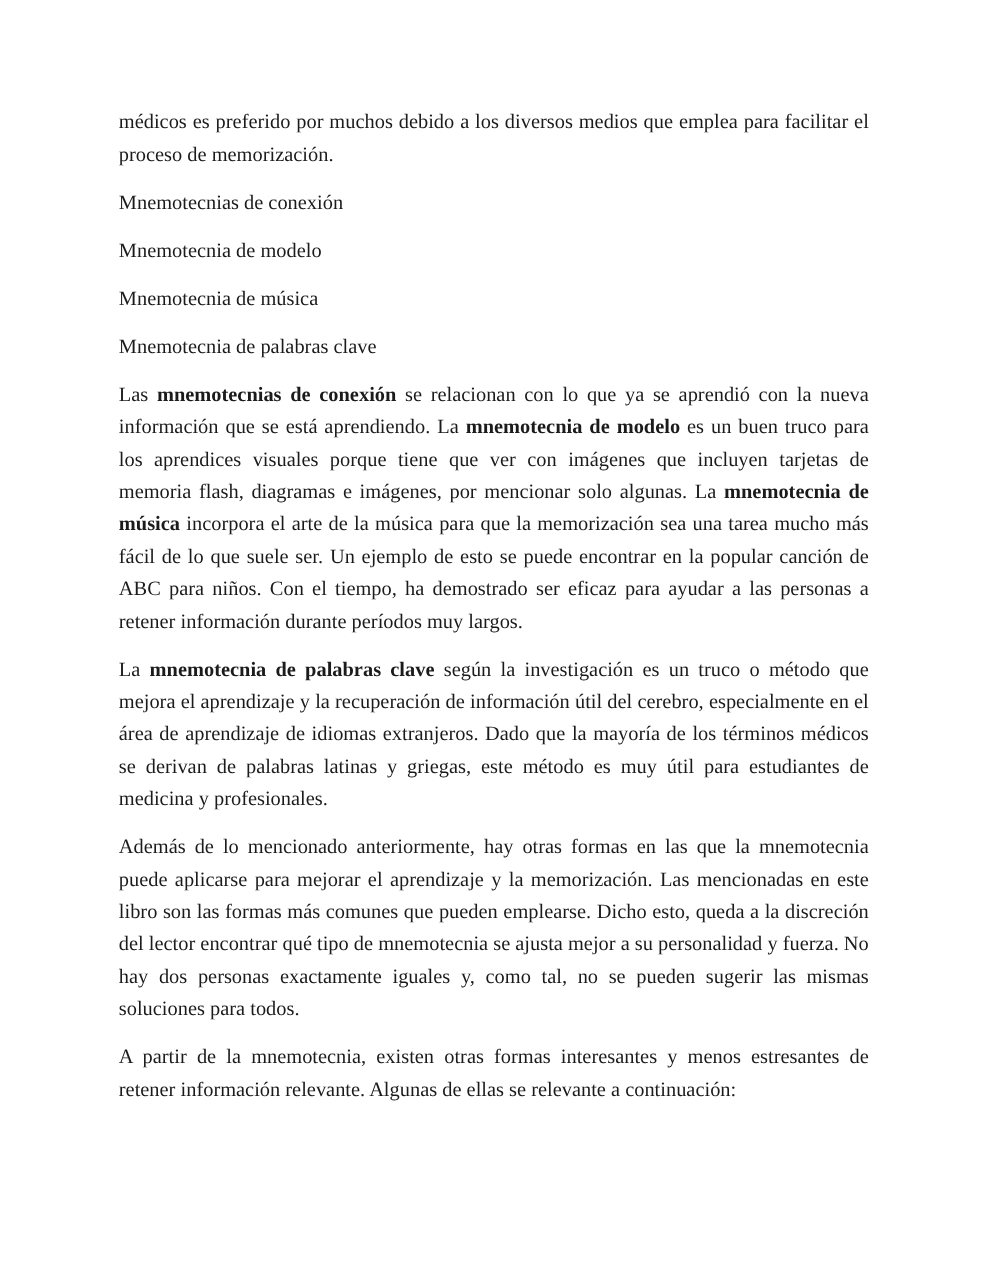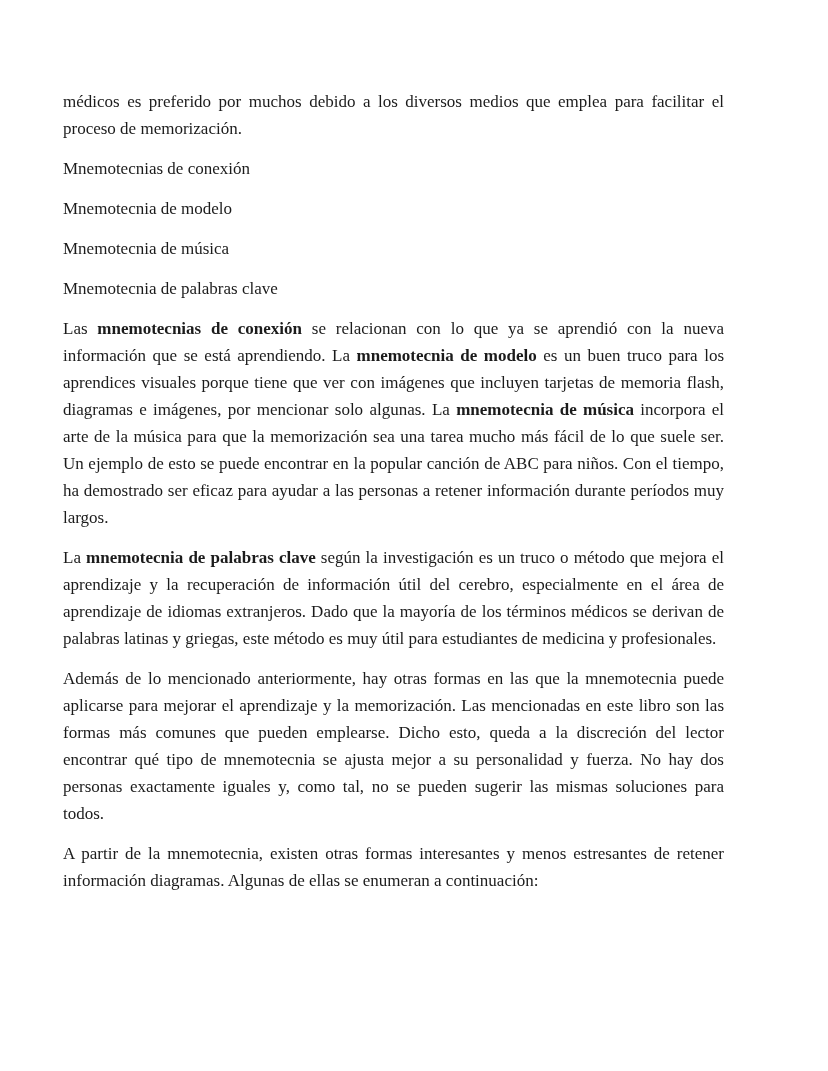--- a/index.html
+++ b/index.html
@@ -11,21 +11,21 @@
     width: 828px;
     height: 1071px;
     overflow: hidden;
     font-family: "Liberation Serif", "DejaVu Serif", serif;
   }
   .page {
     box-sizing: border-box;
     width: 828px;
     height: 1071px;
     background: #ffffff;
-    padding: 88px 104px 0 63px;
+    padding: 88px 104px 0 99px;
   }
   .text-content {
     color: #1b1b1b;
     font-size: 17px;
     line-height: 27px;
   }
   .para {
     margin: 0 0 13px 0;
     text-align: left;
   }
@@ -43,15 +43,15 @@
 <div class="page">
   <div class="text-content">
       <p class="para justify"><span>médicos es preferido por muchos debido a los diversos medios que emplea para facilitar el proceso de memorización.</span></p>
       <p class="para"><span>Mnemotecnias de conexión</span></p>
       <p class="para"><span>Mnemotecnia de modelo</span></p>
       <p class="para"><span>Mnemotecnia de música</span></p>
       <p class="para"><span>Mnemotecnia de palabras clave</span></p>
       <p class="para justify"><span>Las </span><span class="bold">mnemotecnias de conexión</span><span> se relacionan con lo que ya se aprendió con la nueva información que se está aprendiendo. La </span><span class="bold">mnemotecnia de modelo</span><span> es un buen truco para los aprendices visuales porque tiene que ver con imágenes que incluyen tarjetas de memoria flash, diagramas e imágenes, por mencionar solo algunas. La </span><span class="bold">mnemotecnia de música</span><span> incorpora el arte de la música para que la memorización sea una tarea mucho más fácil de lo que suele ser. Un ejemplo de esto se puede encontrar en la popular canción de ABC para niños. Con el tiempo, ha demostrado ser eficaz para ayudar a las personas a retener información durante períodos muy largos.</span></p>
       <p class="para justify"><span>La </span><span class="bold">mnemotecnia de palabras clave</span><span> según la investigación es un truco o método que mejora el aprendizaje y la recuperación de información útil del cerebro, especialmente en el área de aprendizaje de idiomas extranjeros. Dado que la mayoría de los términos médicos se derivan de palabras latinas y griegas, este método es muy útil para estudiantes de medicina y profesionales.</span></p>
       <p class="para justify"><span>Además de lo mencionado anteriormente, hay otras formas en las que la mnemotecnia puede aplicarse para mejorar el aprendizaje y la memorización. Las mencionadas en este libro son las formas más comunes que pueden emplearse. Dicho esto, queda a la discreción del lector encontrar qué tipo de mnemotecnia se ajusta mejor a su personalidad y fuerza. No hay dos personas exactamente iguales y, como tal, no se pueden sugerir las mismas soluciones para todos.</span></p>
-      <p class="para justify"><span>A partir de la mnemotecnia, existen otras formas interesantes y menos estresantes de retener información diagramas. Algunas de ellas se enumeran a continuación:</span></p>
+      <p class="para justify"><span>A partir de la mnemotecnia, existen otras formas interesantes y menos estresantes de retener información relevante. Algunas de ellas se relevante a continuación:</span></p>
     </div>
 </div>
 
 </body></html>

